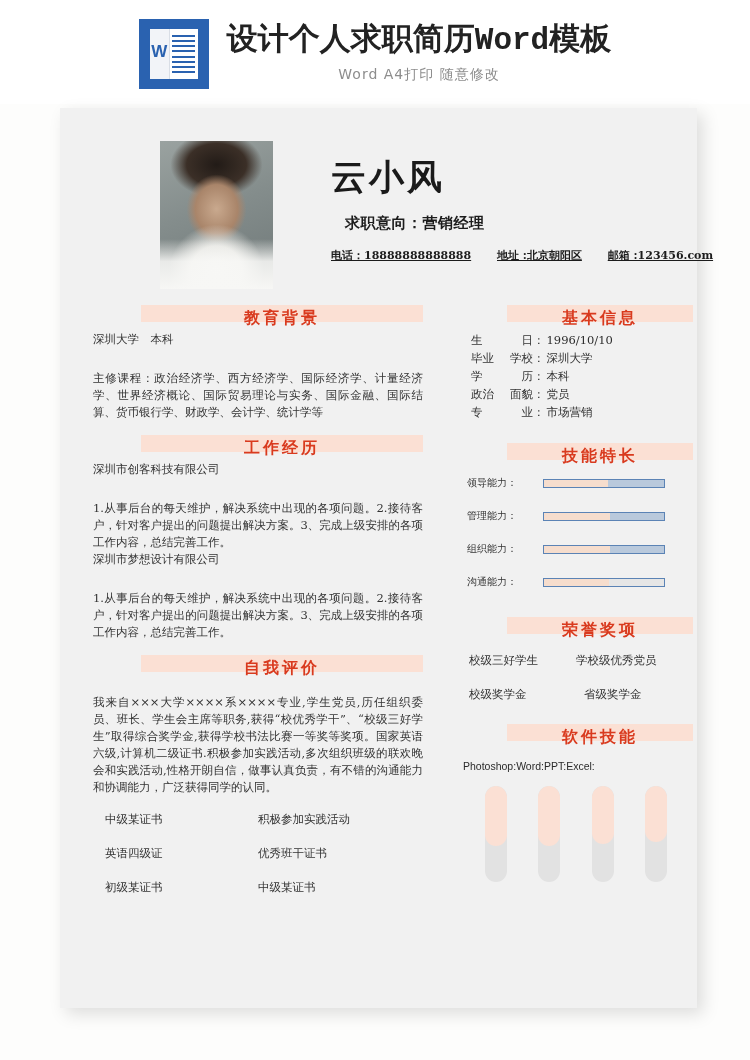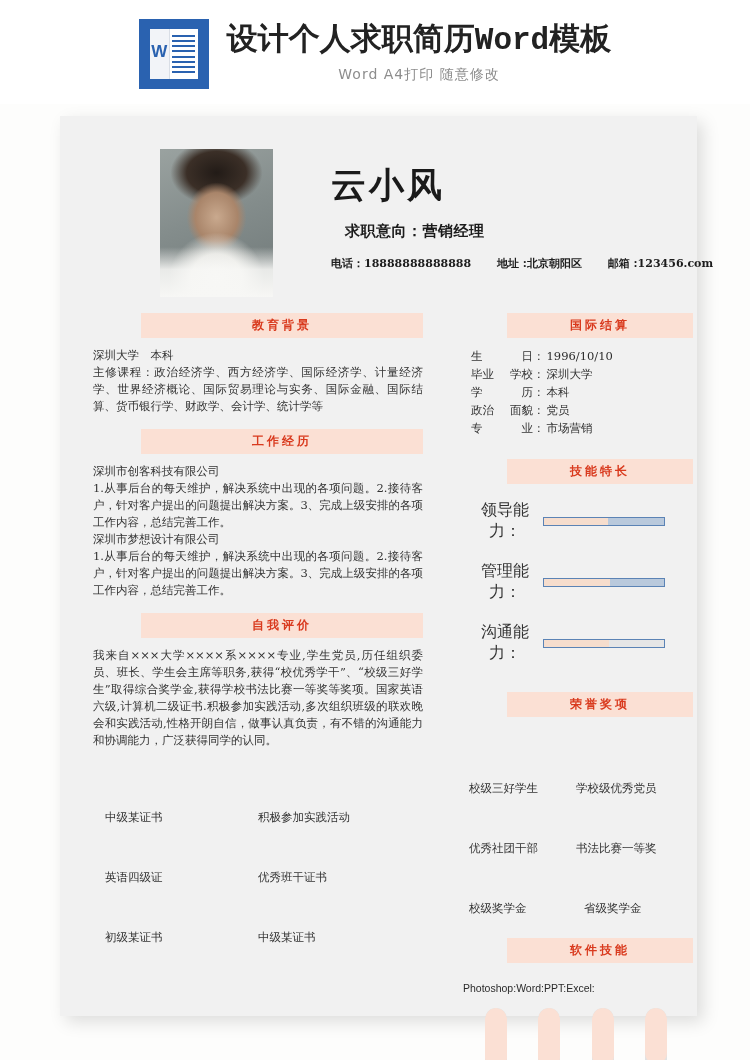--- a/index.html
+++ b/index.html
@@ -92,21 +92,21 @@
     font-size: 14px;
     color: #8d8d8d;
     letter-spacing: 1px;
     font-family: "DejaVu Sans", sans-serif;
   }
 
   
   .resume {
     position: absolute;
     left: 60px;
-    top: 116px;
+    top: 108px;
     width: 637px;
     height: 900px;
     background: #f1f1f1;
     box-shadow: 6px 6px 16px rgba(0,0,0,0.13);
   }
 
   
   .identity {
     display: flex;
     padding: 33px 0 0 100px;
@@ -152,54 +152,54 @@
     font-family: "DejaVu Sans", sans-serif;
   }
   .contact {
     margin-top: 15px;
     font-size: 11px;
     color: #1c1c1c;
     font-weight: bold;
     white-space: nowrap;
     font-family: "DejaVu Serif", serif;
   }
-  .contact span { margin-right: 22px; }
+  .contact span { margin-right: 22px; text-decoration: underline; }
   .contact span:last-child { margin-right: 16px; }
 
   
   .cols {
     display: flex;
     padding: 16px 38px 0 33px;
     gap: 36px;
   }
   .col-left { width: 330px; flex: none; }
   .col-right { width: 234px; flex: none; }
 
   .sec-head {
     background: #fbe0d4;
-    height: 25px;
+    height: 17px;
     line-height: 25px;
     text-align: center;
     color: #d93a1e;
-    font-size: 12px;
+    font-size: 16px;
     font-weight: bold;
     letter-spacing: 3px;
     font-family: "DejaVu Serif", serif;
     margin-bottom: 9px;
     margin-left: 48px;
   }
   .sec-body {
     font-size: 11.5px;
     color: #333333;
     line-height: 17px;
     font-family: "DejaVu Serif", serif;
   }
   .sec { margin-bottom: 14px; }
   .sec-body p { margin: 0; }
-  .sec-body .just { text-align: justify; }
+  .sec-body .just { text-align: justify; margin-top: 22px; }
 
   
   .info-row {
     display: flex;
     font-size: 11.5px;
     line-height: 18px;
     color: #333333;
     font-family: "DejaVu Serif", serif;
     padding-left: 12px;
   }
@@ -215,26 +215,25 @@
   .info-value.cjk { font-weight: normal; color: #333; }
 
   
   .skill-row {
     display: flex;
     align-items: center;
     margin-bottom: 19px;
     padding-left: 8px;
   }
   .skill-label {
-    font-size: 16px;
+    font-size: 10px;
     color: #333333;
     width: 76px;
     flex: none;
     font-family: Liberation Serif, serif;
-    text-align: center;
   }
   .bar {
     width: 122px;
     height: 9px;
     border: 1.5px solid #5b83b5;
     display: flex;
     background: #e6e6e6;
     box-sizing: border-box;
   }
   .bar-fill { background: #f6ddcd; height: 100%; }
@@ -243,21 +242,20 @@
   .bar-rest.gray { background: #e6e6e6; }
 
   
   .pair-list { padding-top: 2px; }
   .pair-row {
     display: flex;
     font-size: 11.5px;
     color: #333333;
     margin-bottom: 19px;
     font-family: "DejaVu Serif", serif;
-    margin-top: 45px;
   }
   .pair-row .a { width: 50%; padding-left: 12px; box-sizing: border-box; }
   .pair-row .b { width: 50%; box-sizing: border-box; }
   .col-right .pair-row .a { padding-left: 10px; }
 
   
   .soft-labels {
     display: flex;
     padding: 10px 4px 0 4px;
     justify-content: flex-start;
@@ -376,21 +374,21 @@
             <div class="b">中级某证书</div>
           </div>
         </div>
       </div>
 
     </div>
 
     <div class="col-right">
 
       <div class="sec">
-        <div class="sec-head">国际结算</div>
+        <div class="sec-head">基本信息</div>
         <div>
           <div class="info-row">
             <div class="info-label">
               <b>生</b>
               <b>日</b>
             </div>
             <div class="info-colon">：</div>
             <div class="info-value">1996/10/10</div>
           </div>
           <div class="info-row">
@@ -439,39 +437,42 @@
             </div>
           </div>
           <div class="skill-row">
             <div class="skill-label">管理能力：</div>
             <div class="bar">
               <div class="bar-fill" style="width:55%"></div>
               <div class="bar-rest blue"></div>
             </div>
           </div>
           <div class="skill-row">
+            <div class="skill-label">组织能力：</div>
+            <div class="bar">
+              <div class="bar-fill" style="width:55%"></div>
+              <div class="bar-rest blue"></div>
+            </div>
+          </div>
+          <div class="skill-row">
             <div class="skill-label">沟通能力：</div>
             <div class="bar">
               <div class="bar-fill" style="width:54%"></div>
               <div class="bar-rest gray"></div>
             </div>
           </div>
         </div>
       </div>
 
       <div class="sec" style="margin-top:28px;">
         <div class="sec-head" style="margin-bottom:17px;">荣誉奖项</div>
         <div class="pair-list">
           <div class="pair-row">
             <div class="a">校级三好学生</div>
             <div class="b">学校级优秀党员</div>
-          </div>
-          <div class="pair-row">
-            <div class="a">优秀社团干部</div>
-            <div class="b">书法比赛一等奖</div>
           </div>
           <div class="pair-row">
             <div class="a">校级奖学金</div>
             <div class="b" style="padding-left:8px;">省级奖学金</div>
           </div>
         </div>
       </div>
 
       <div class="sec" style="margin-top:22px;">
         <div class="sec-head">软件技能</div>

